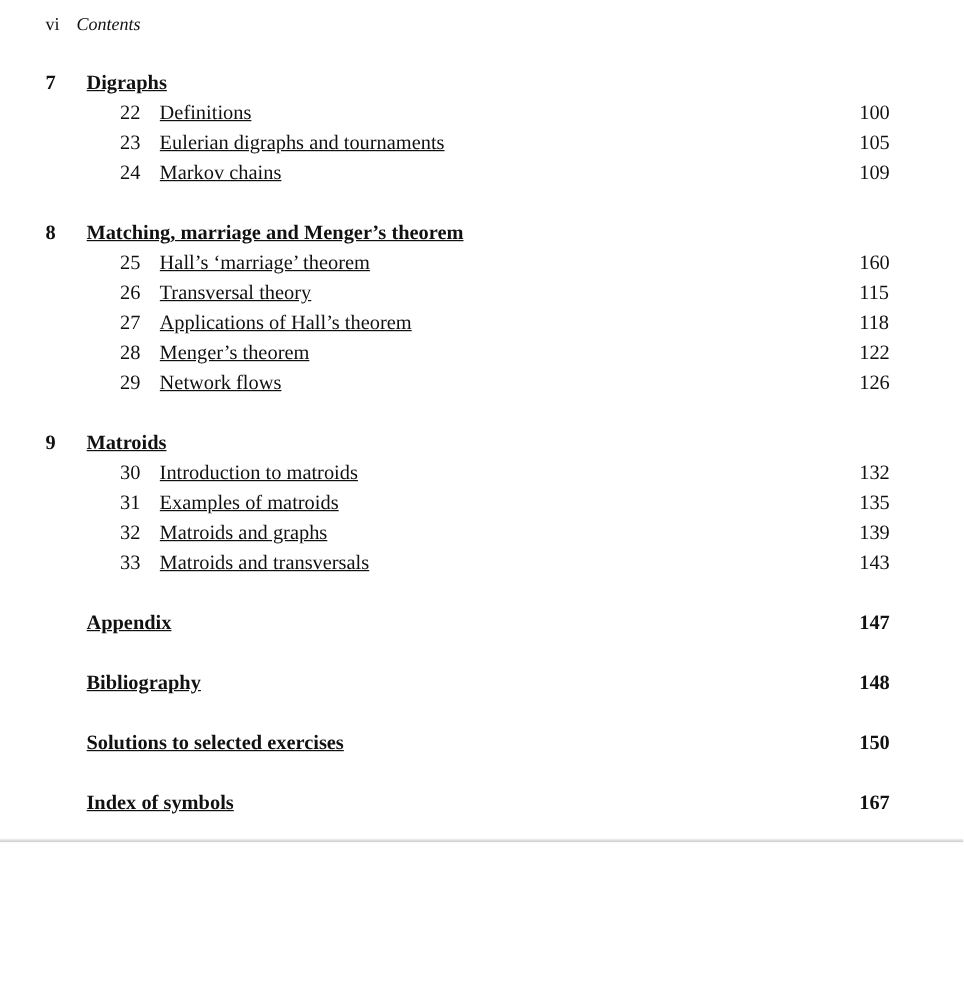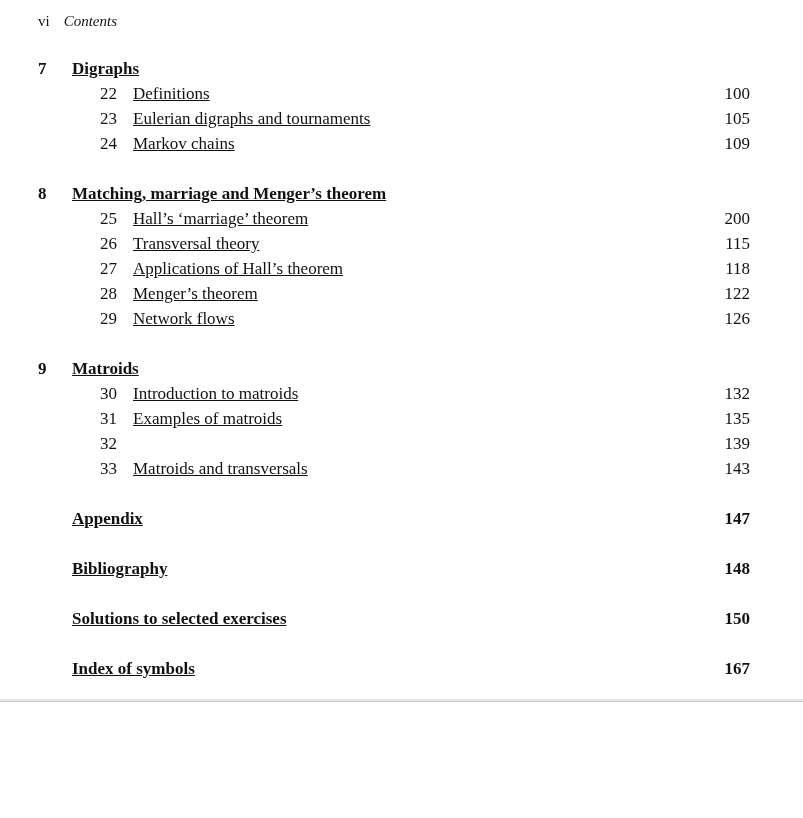--- a/index.html
+++ b/index.html
@@ -47,21 +47,20 @@
   .section-row { padding-left: 62px; }
   .sec-num {
     display: inline-block;
     width: 33px;
     flex: 0 0 33px;
   }
   .title-cell { flex: 1 1 auto; white-space: nowrap; overflow: hidden; text-decoration: underline; }
   .page-cell {
     flex: 0 0 auto;
     margin-left: auto;
-    text-align: right;
     min-width: 34px;
   }
   .backmatter-row {
     font-weight: bold;
     margin-top: 25px;
     padding-left: 34px;
   }
   .backmatter-row .page-cell { font-weight: bold; }
   .scan-edge {
     position: absolute;
@@ -108,21 +107,21 @@
       </div>
 
       <div class="chapter-block">
         <div class="row chapter-heading">
           <span class="ch-num">8</span>
           <span class="title-cell">Matching, marriage and Menger’s theorem</span>
         </div>
         <div class="row section-row">
           <span class="sec-num">25</span>
           <span class="title-cell">Hall’s ‘marriage’ theorem</span>
-          <span class="page-cell">200</span>
+          <span class="page-cell">160</span>
         </div>
         <div class="row section-row">
           <span class="sec-num">26</span>
           <span class="title-cell">Transversal theory</span>
           <span class="page-cell">115</span>
         </div>
         <div class="row section-row">
           <span class="sec-num">27</span>
           <span class="title-cell">Applications of Hall’s theorem</span>
           <span class="page-cell">118</span>
@@ -149,20 +148,21 @@
           <span class="title-cell">Introduction to matroids</span>
           <span class="page-cell">132</span>
         </div>
         <div class="row section-row">
           <span class="sec-num">31</span>
           <span class="title-cell">Examples of matroids</span>
           <span class="page-cell">135</span>
         </div>
         <div class="row section-row">
           <span class="sec-num">32</span>
+          <span class="title-cell">Matroids and graphs</span>
           <span class="page-cell">139</span>
         </div>
         <div class="row section-row">
           <span class="sec-num">33</span>
           <span class="title-cell">Matroids and transversals</span>
           <span class="page-cell">143</span>
         </div>
       </div>
 
       <div class="row backmatter-row">

